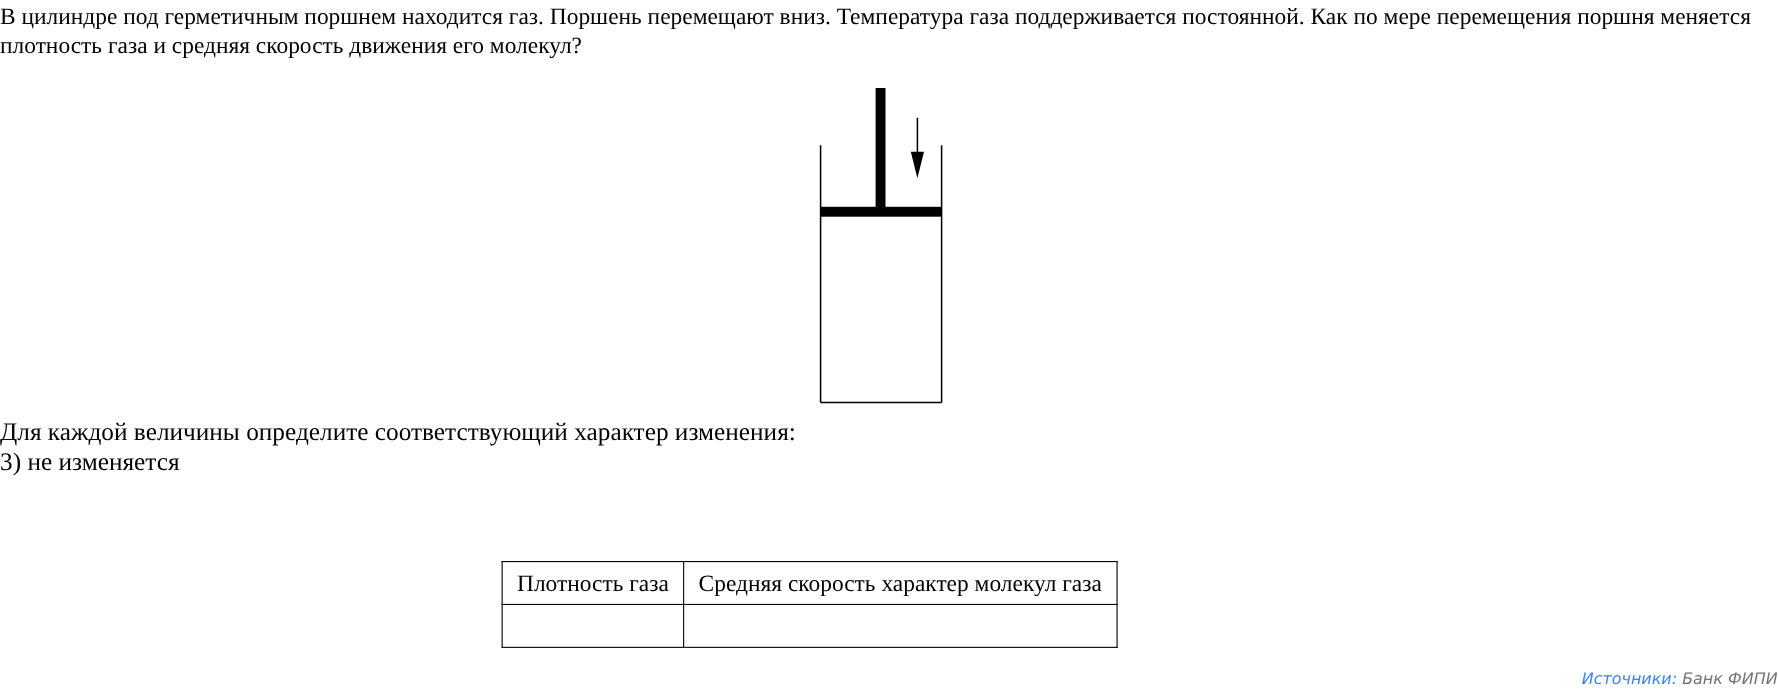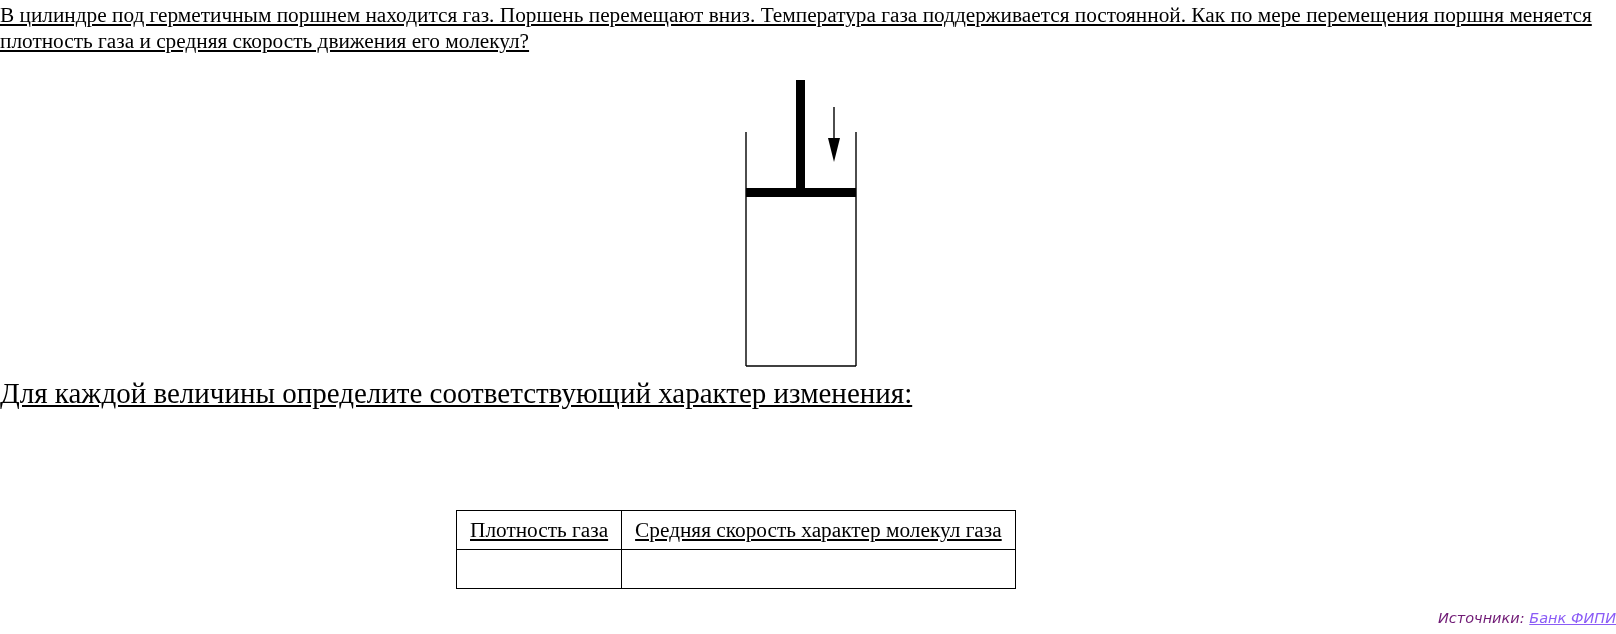--- a/index.html
+++ b/index.html
@@ -1,27 +1,27 @@
 <!DOCTYPE html>
 <html><head>
 <meta charset="utf-8">
 <style>
   html, body { margin: 0; padding: 0; background: #ffffff; }
   body { width: 1616px; height: 634px; position: relative; overflow: hidden; color: #000; }
-  .serif { font-family: "Liberation Serif", "DejaVu Serif", serif; text-decoration: underline; }
+  .serif { font-family: "Liberation Serif", "DejaVu Serif", serif; }
   .question { position: absolute; left: 0; top: 2px; width: 1616px; font-size: 21.3px; line-height: 26px; }
   .figure { position: absolute; left: 740px; top: 80px; width: 120px; height: 290px; }
-  .intro { position: absolute; left: 0; top: 380px; font-size: 29px; line-height: 26.7px; }
+  .intro { position: absolute; left: 0; top: 380px; font-size: 23px; line-height: 26.7px; }
   .intro div { white-space: nowrap; }
   table.answer { position: absolute; left: 456px; top: 510px; border-collapse: collapse; font-size: 21.3px; }
   table.answer th, table.answer td { border: 1.3px solid #000; font-weight: normal; padding: 0 13px; height: 38px; text-align: right; white-space: nowrap; }
   table.answer td { height: 38px; }
   .sources { position: absolute; right: 0; top: 610px; font-family: "DejaVu Sans", sans-serif; font-size: 14.5px; font-style: italic; white-space: nowrap; }
-  .sources .label { color: #701a75; }
-  .sources .value { color: #8b5cf6; text-decoration: underline; }
+  .sources .label { color: #3b82f6; }
+  .sources .value { color: #737373; }
 </style>
 </head>
 <body>
 
 <div class="question serif">В цилиндре под герметичным поршнем находится газ. Поршень перемещают вниз. Температура газа поддерживается постоянной. Как по мере перемещения поршня меняется плотность газа и средняя скорость движения его молекул?</div>
 
 <div class="figure">
   <svg width="120" height="290" viewBox="0 0 120 290">
 
     <line x1="6" y1="52" x2="6" y2="286" stroke="#000" stroke-width="1.4"></line>
@@ -32,20 +32,21 @@
 
     <rect x="56" y="0" width="9" height="112" fill="#000"></rect>
 
     <line x1="94" y1="27" x2="94" y2="66" stroke="#000" stroke-width="1.4"></line>
     <polygon points="88,58 100,58 94,82" fill="#000"></polygon>
   </svg>
 </div>
 
 <div class="intro serif">
   <div>Для каждой величины определите соответствующий характер изменения:</div>
+  <div>3) не изменяется</div>
 </div>
 
 <table class="answer serif">
   <tbody>
       <tr>
     <th>Плотность газа</th>
     <th>Средняя скорость характер молекул газа</th>
   </tr>
   <tr>
     <td></td>

